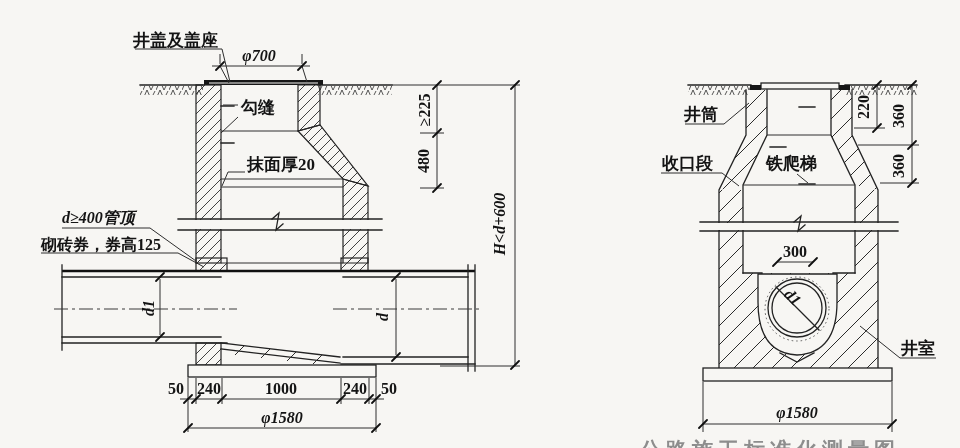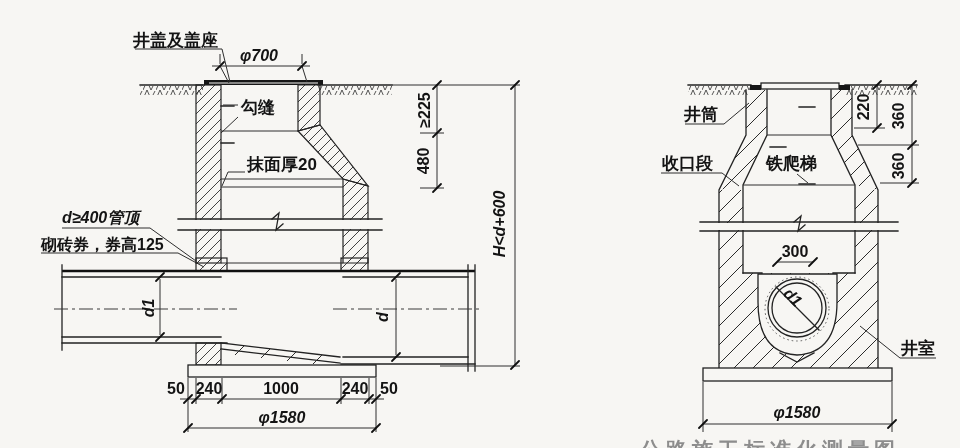--- a/index.html
+++ b/index.html
@@ -1,17 +1,17 @@
 <!DOCTYPE html>
 <html><head>
 <meta charset="utf-8">
 <style>
   html,body{margin:0;padding:0;background:#ffffff;}
   .stage{position:relative;width:960px;height:448px;background:#f7f6f3;overflow:hidden;
-         font-family:Liberation Sans, sans-serif;}
+         font-family:Liberation Serif, serif;}
   svg{position:absolute;left:0;top:0;}
   .ln{stroke:#232323;stroke-width:1.3;fill:none;stroke-linecap:square;}
   .thick{stroke:#101010;stroke-width:2.6;fill:none;}
   .thin{stroke:#2e2e2e;stroke-width:1;fill:none;}
   .dim{stroke:#2e2e2e;stroke-width:1;fill:none;}
   .tick{stroke:#101010;stroke-width:1.8;fill:none;stroke-linecap:round;}
   .cl{stroke:#3a3a3a;stroke-width:1;fill:none;stroke-dasharray:14 4 3 4;}
   .wall{fill:url(#h1);stroke:#232323;stroke-width:1.2;}
   .mass{fill:url(#h2);stroke:none;}
   .box{fill:#f7f6f3;stroke:#232323;stroke-width:1.3;}

